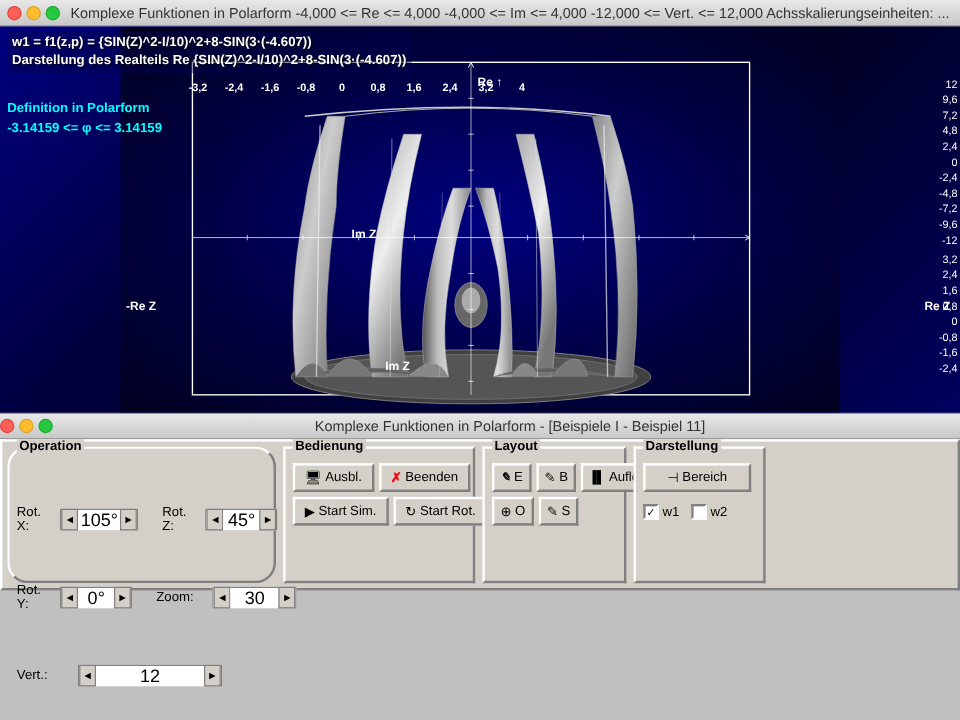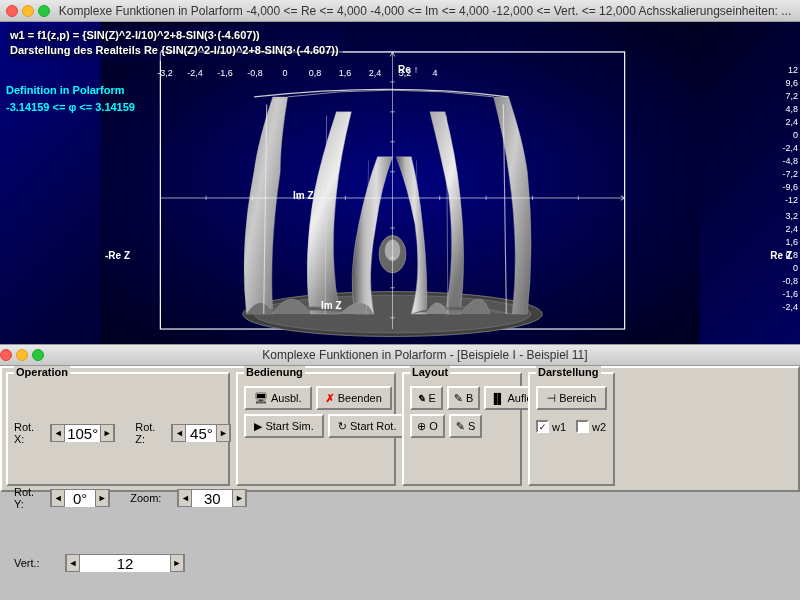--- a/index.html
+++ b/index.html
@@ -106,21 +106,21 @@
       position: absolute;
       top: -8px;
       left: 6px;
       background: #d4d0c8;
       padding: 0 2px;
       font-size: 11px;
       font-weight: bold;
     }
 
     
-    .op-section { width: 224px; }
+    .op-section { width: 224px; border-radius: 17px; }
     .op-rows { margin-top: 8px; }
     .op-row { display: flex; align-items: center; gap: 16px; margin-bottom: 3px; height: 20px; margin-top: 45px; }
     .op-label { width: 35px; font-size: 11px; }
     .spin-ctrl {
       display: flex;
       align-items: center;
       border: 1px solid #808080;
       background: white;
       height: 18px;
     }
@@ -144,21 +144,21 @@
     .bed-section { width: 160px; }
     .bed-rows { margin-top: 8px; display: flex; flex-direction: column; gap: 4px; }
     .bed-row { display: flex; gap: 4px; align-items: center; }
 
     
     .layout-section { width: 120px; }
     .layout-rows { margin-top: 8px; display: flex; flex-direction: column; gap: 4px; }
     .layout-row { display: flex; gap: 4px; align-items: center; }
 
     
-    .darst-section { width: 87px; }
+    .darst-section { width: 110px; }
     .darst-rows { margin-top: 8px; display: flex; flex-direction: column; gap: 4px; }
     .darst-row { display: flex; gap: 4px; align-items: center; }
 
     
     .win-btn {
       background: #d4d0c8;
       border: 2px solid;
       border-color: #fff #808080 #808080 #fff;
       padding: 2px 8px;
       font-size: 11px;
@@ -319,21 +319,21 @@
     <div style="margin-top:2px;">3,2</div>
     <div>2,4</div>
     <div>1,6</div>
     <div>0,8</div>
     <div>0</div>
     <div>-0,8</div>
     <div>-1,6</div>
     <div>-2,4</div>
   </div>
 
-  <div style="position:absolute;top:46px;left:150px;display:flex;color:white;font-size:9px;">
+  <div style="position:absolute;top:46px;left:150px;display:flex;color:white;font-size:9px;font-weight:bold;">
     <div style="width:30px;text-align:center;">-3,2</div>
     <div style="width:30px;text-align:center;">-2,4</div>
     <div style="width:30px;text-align:center;">-1,6</div>
     <div style="width:30px;text-align:center;">-0,8</div>
     <div style="width:30px;text-align:center;">0</div>
     <div style="width:30px;text-align:center;">0,8</div>
     <div style="width:30px;text-align:center;">1,6</div>
     <div style="width:30px;text-align:center;">2,4</div>
     <div style="width:30px;text-align:center;">3,2</div>
     <div style="width:30px;text-align:center;">4</div>

